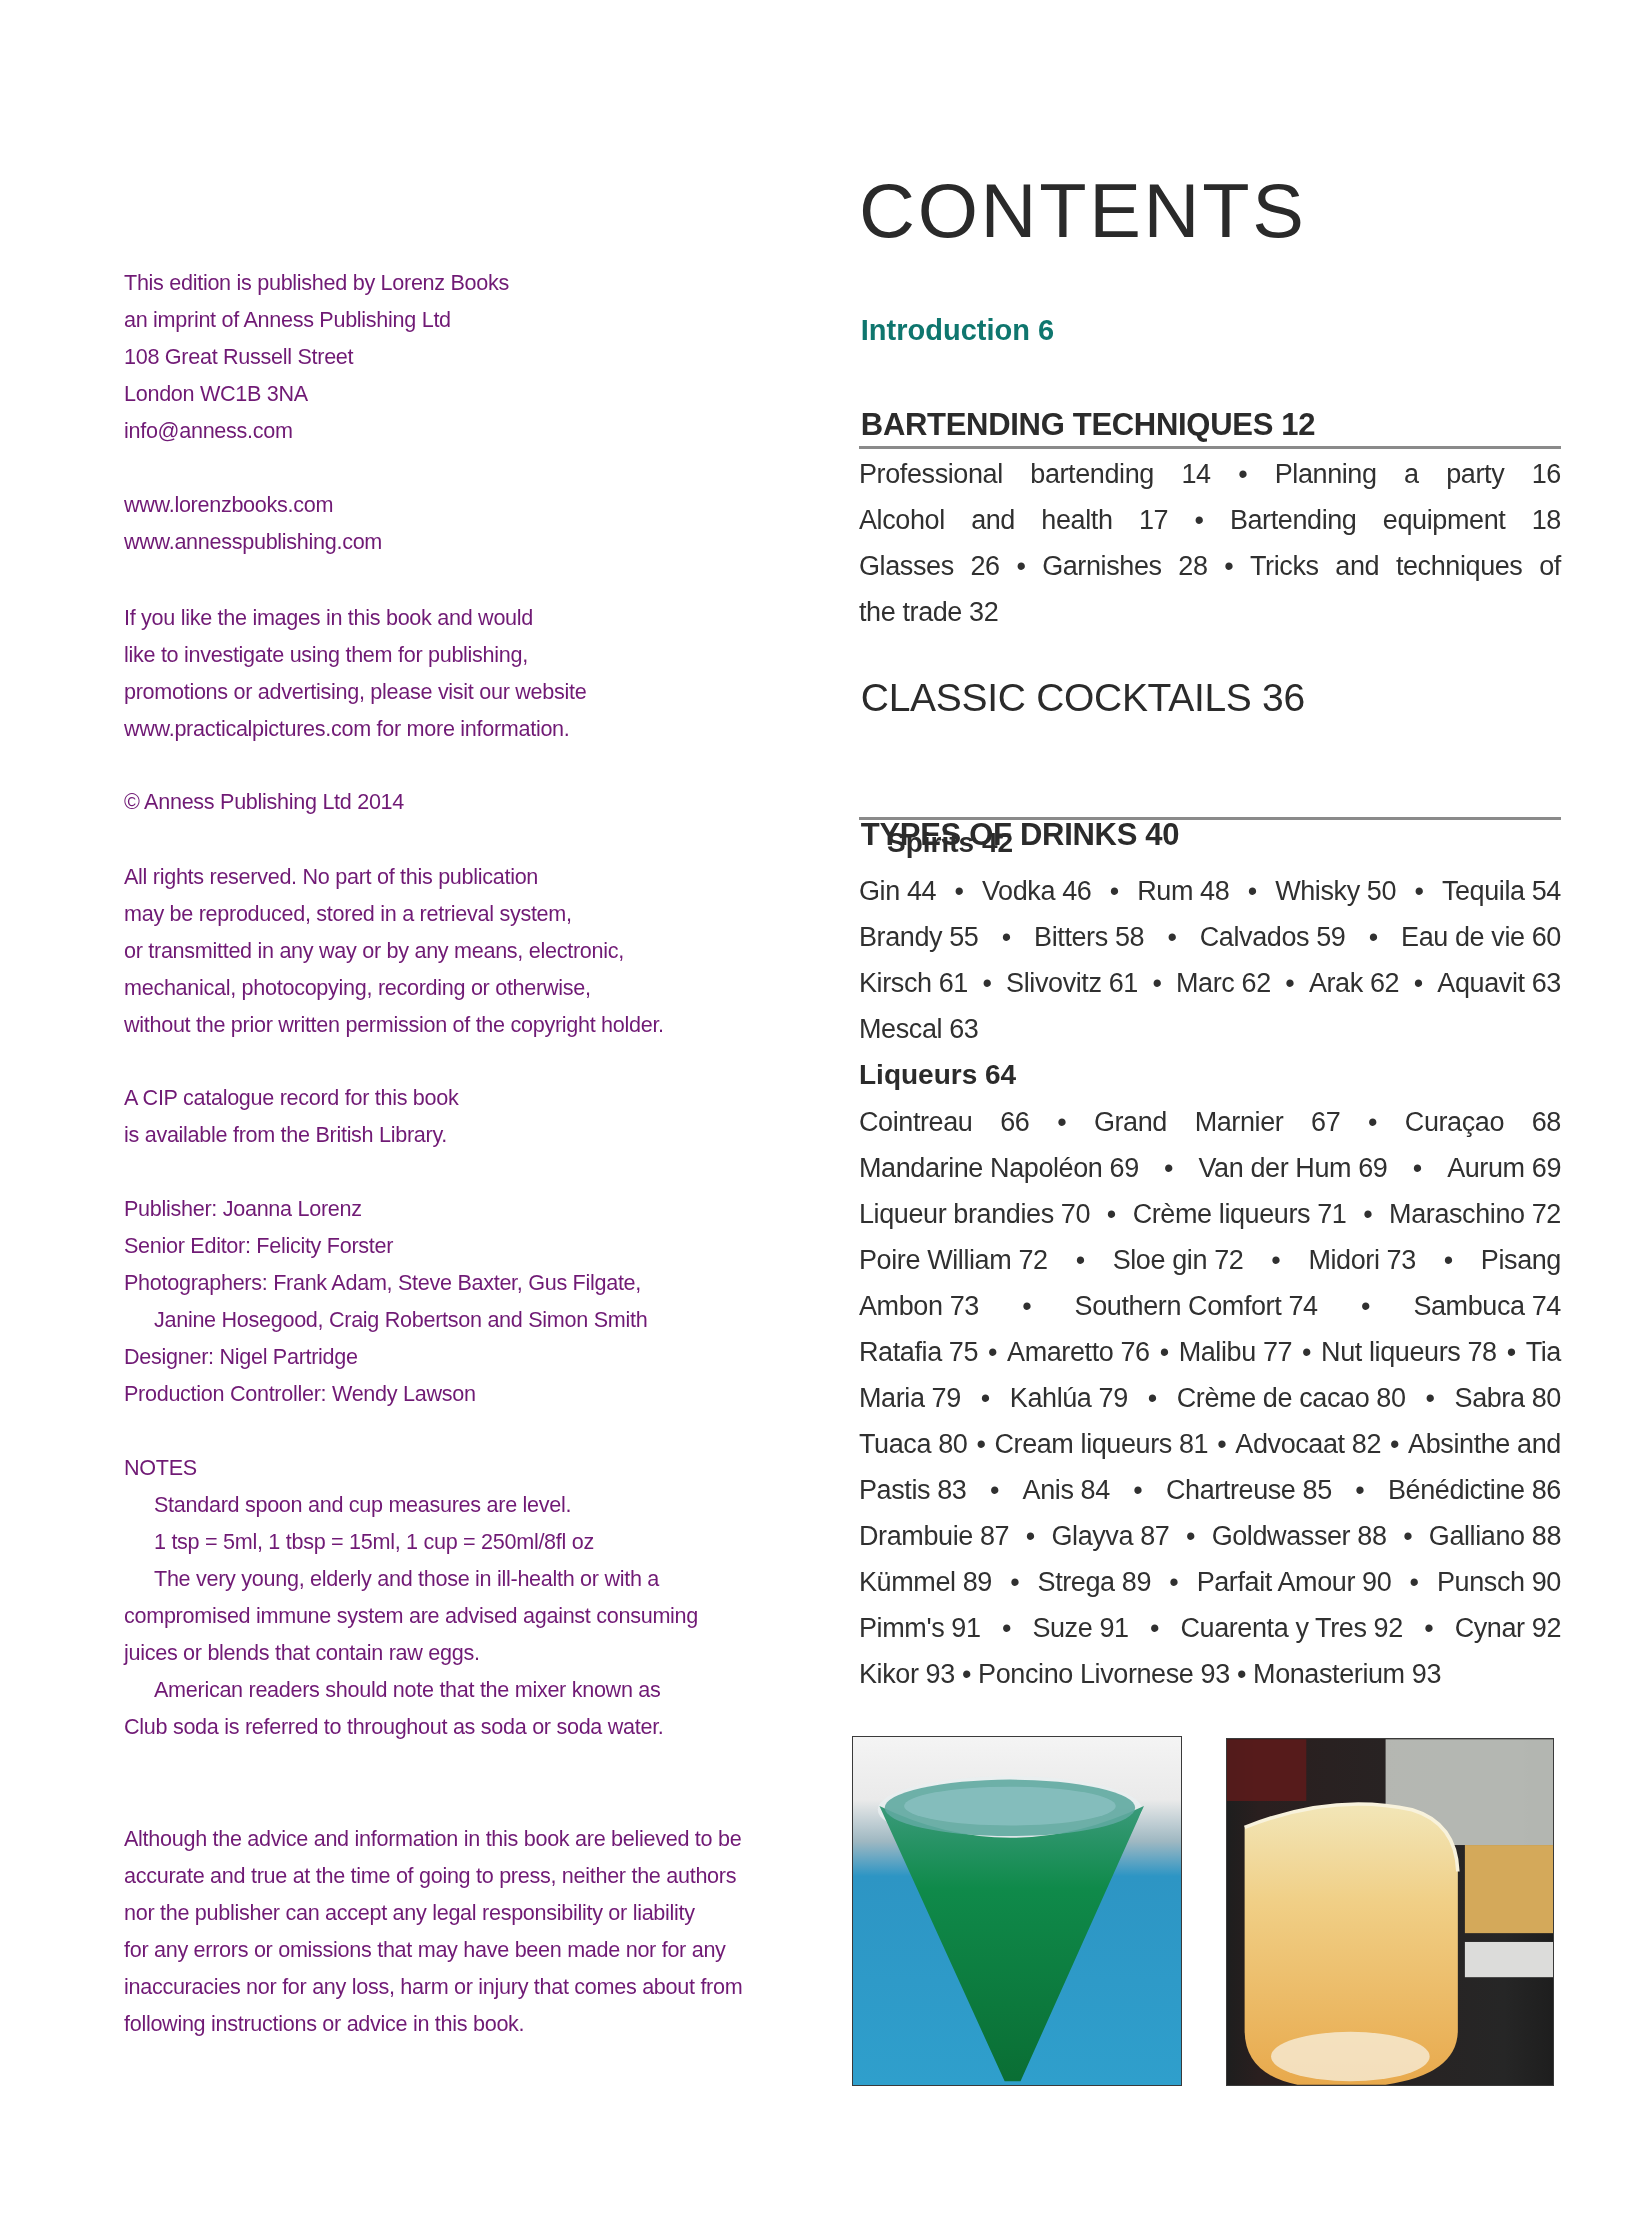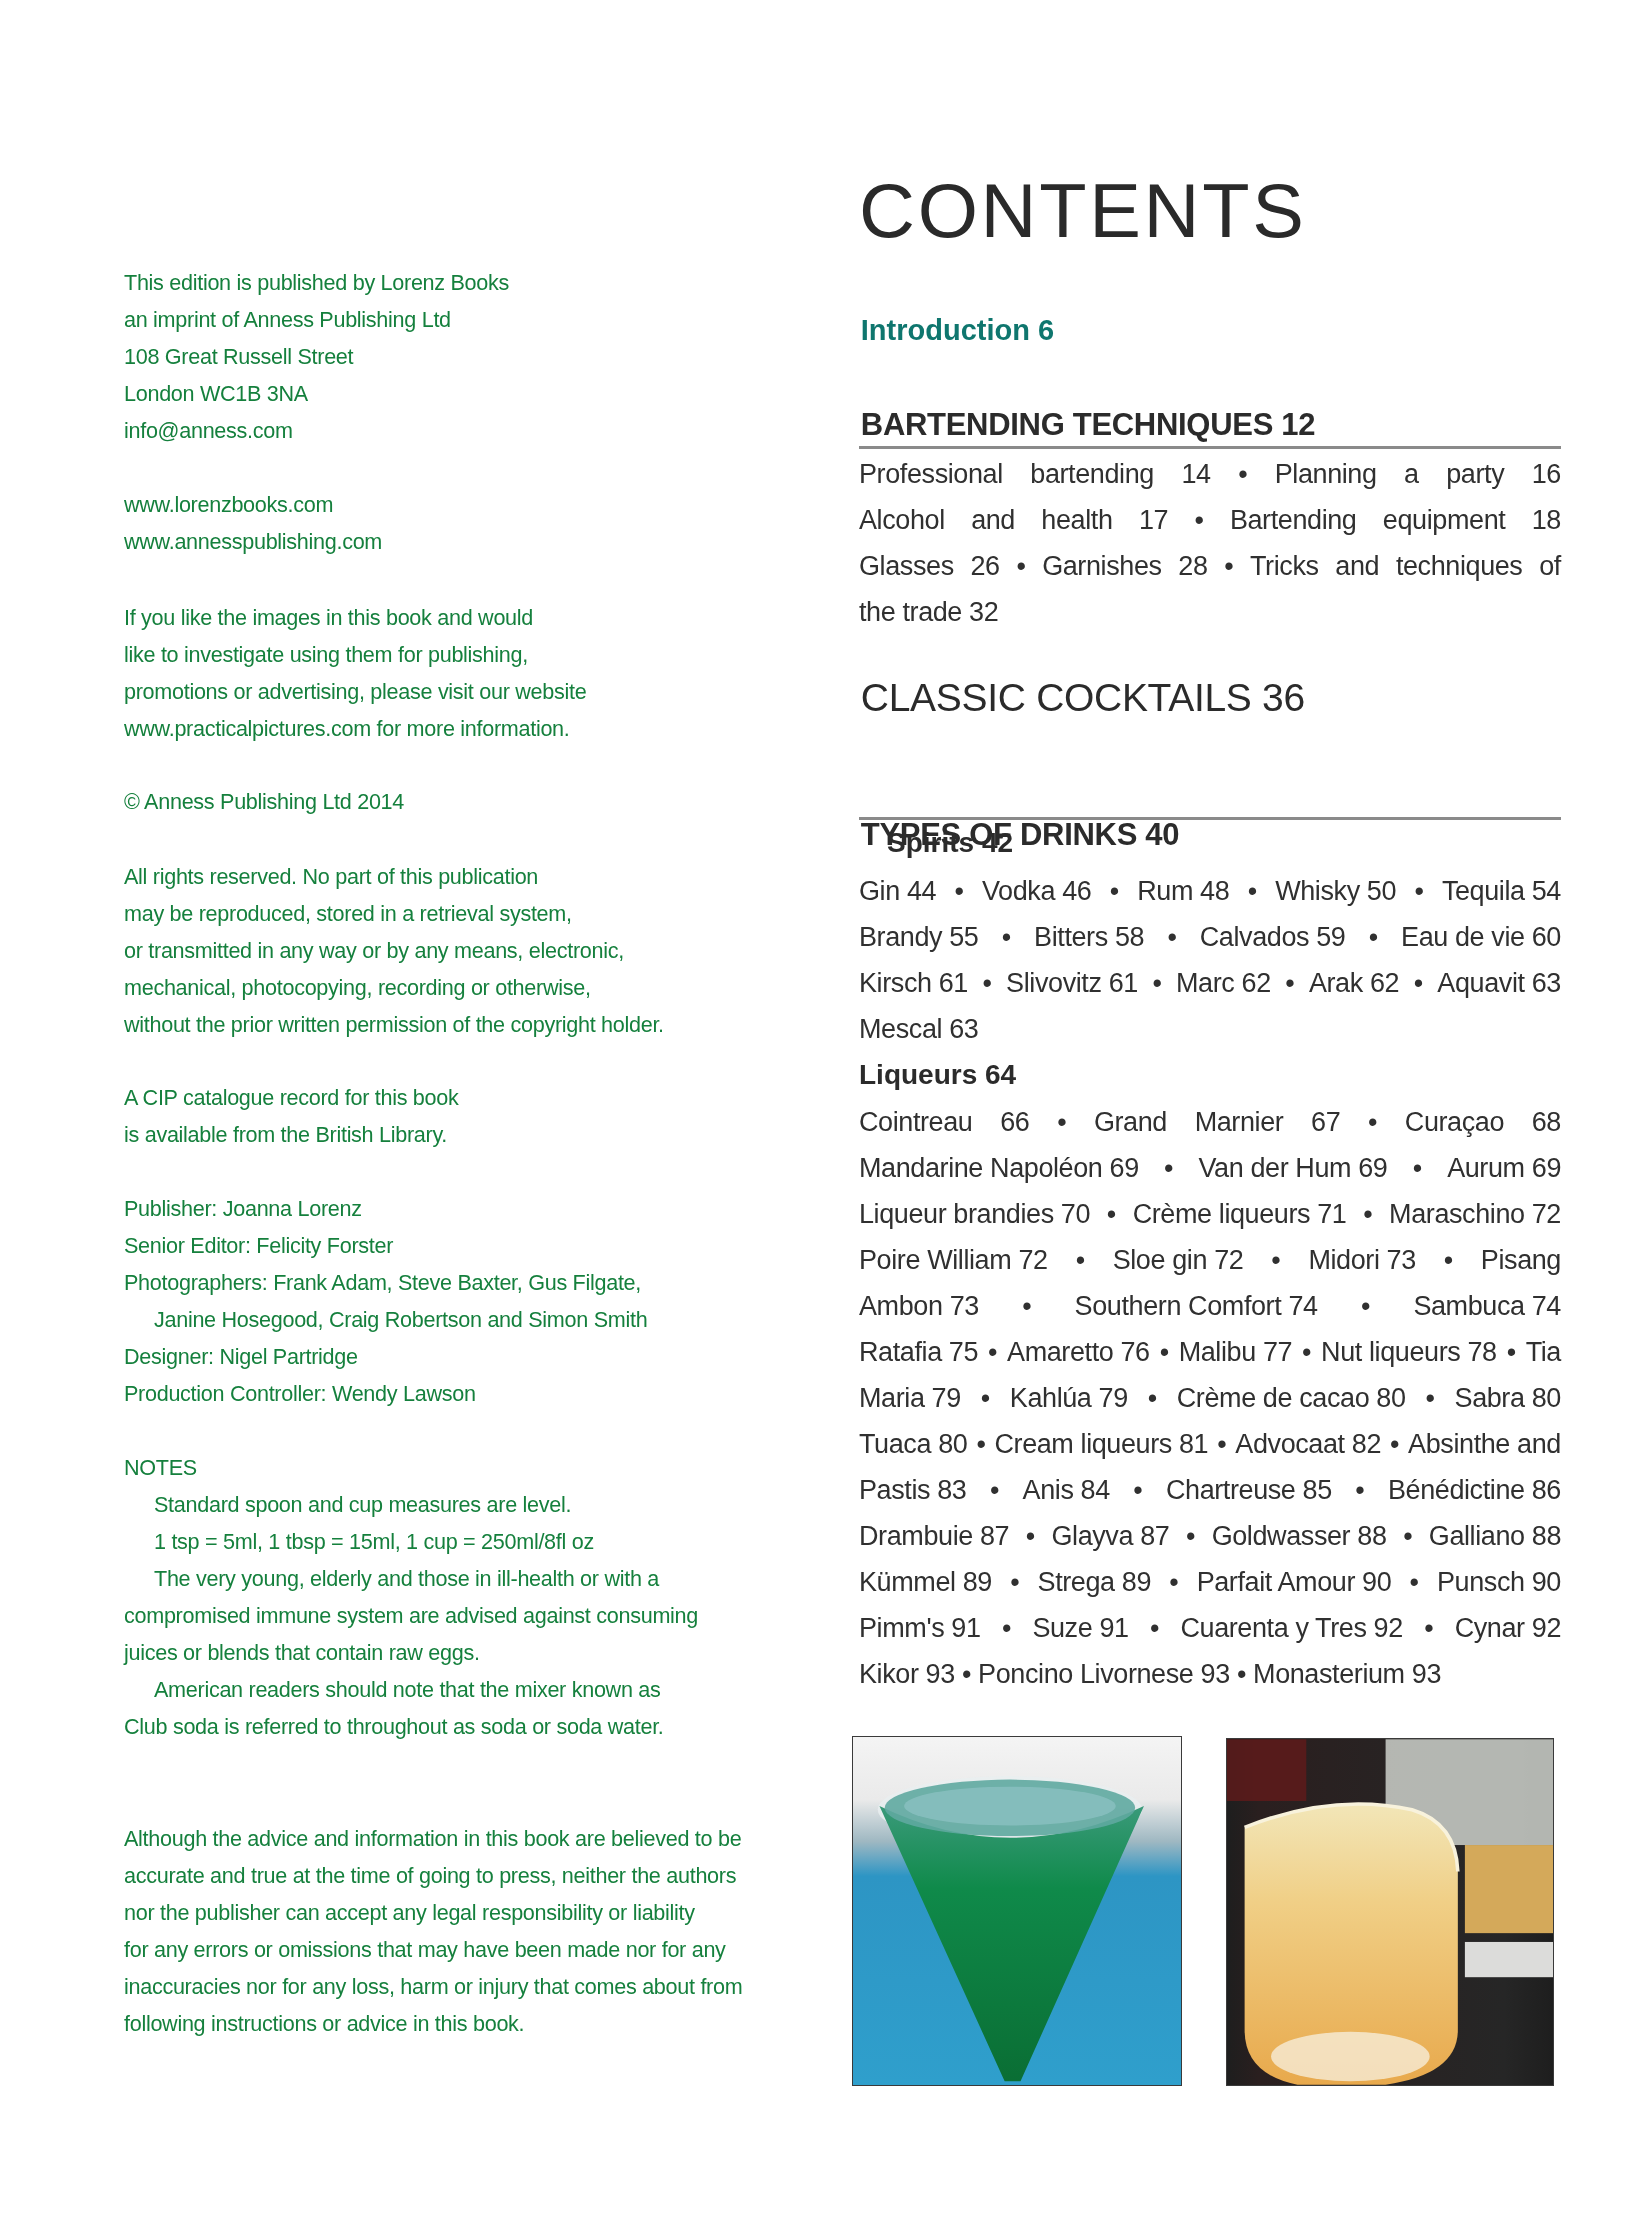--- a/index.html
+++ b/index.html
@@ -1,21 +1,21 @@
 <!DOCTYPE html>
 <html style="font-size:14px"><head>
 <meta charset="utf-8">
 <style>
   html, body { margin:0; padding:0; }
   body {
     width:1652px; height:2214px; background:#ffffff; position:relative; overflow:hidden;
     font-family:"Liberation Sans", sans-serif; color:#2b2b2b;
   }
   .left { position:absolute; left:124px; top:0; width:688px; }
-  .lp { font-size:21.6px; line-height:37px; letter-spacing:-0.3px; color:#15803d; margin:0; }
+  .lp { font-size:21.6px; line-height:37px; letter-spacing:-0.3px; color:#701a75; margin:0; }
   .block { position:absolute; left:0; }
   .indent { padding-left:30px; }
 
   .right { position:absolute; left:859px; top:0; width:702px; }
   .contents-title {
     position:absolute; top:173px; left:0; font-size:76px; font-weight:normal;
     letter-spacing:2.6px; color:#2a2a2a; line-height:1; transform:scaleX(1.02); transform-origin:left;
   }
   .intro { position:absolute; top:314px; left:1.8px; font-size:29px; font-weight:bold; color:#0f766e; }
   .sec-head { position:absolute; left:1.8px; font-size:31px; font-weight:bold; color:#2b2b2b; letter-spacing:-0.3px; }

